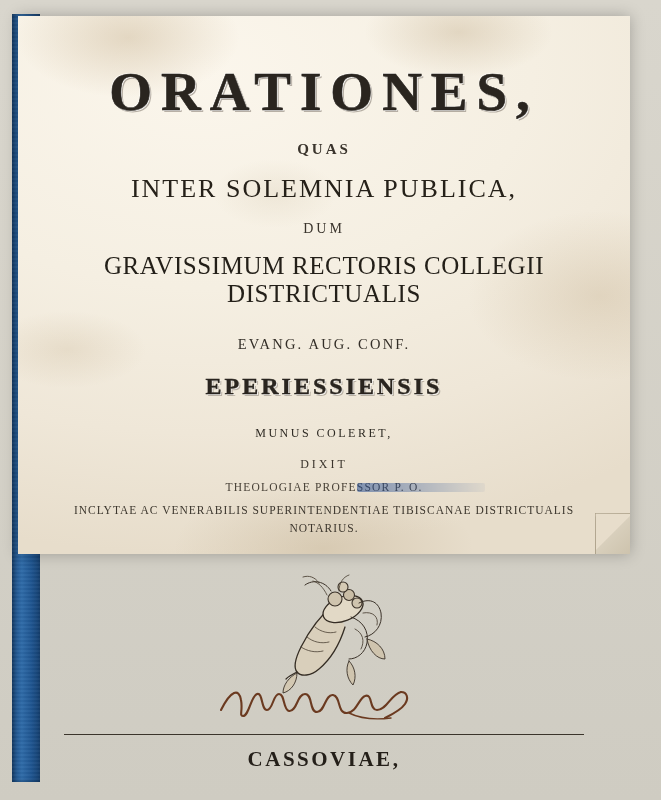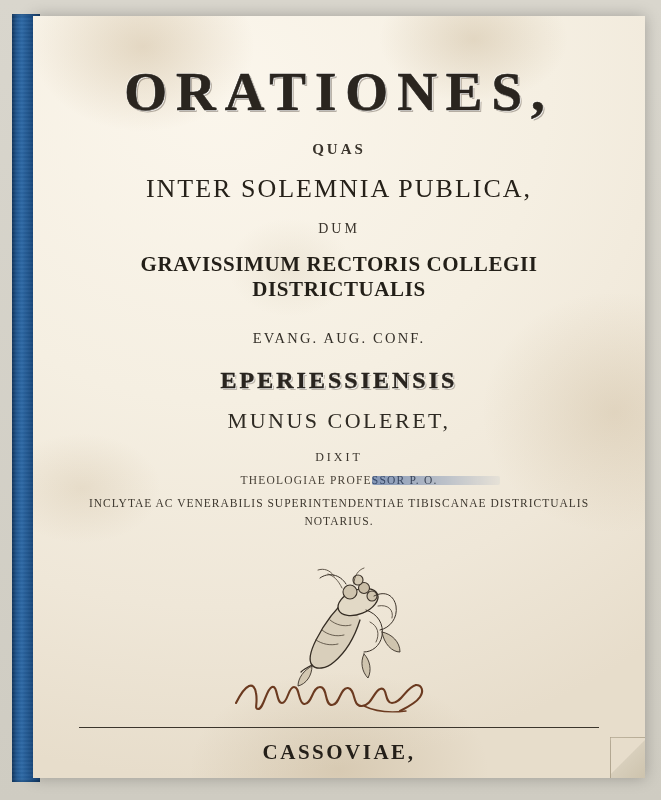--- a/index.html
+++ b/index.html
@@ -45,24 +45,24 @@
     position: absolute;
     inset: 0;
     background:
       repeating-linear-gradient(180deg, rgba(255,255,255,0.05) 0px, rgba(255,255,255,0.05) 2px, rgba(0,0,0,0.05) 2px, rgba(0,0,0,0.05) 4px);
     opacity: .6;
   }
 
   
   .page {
     position: absolute;
-    left: 33px;
+    left: 18px;
     top: 16px;
     width: 612px;
-    height: 762px;
+    height: 538px;
     background:
       radial-gradient(120% 90% at 30% 10%, #fbf6ec 0%, #f5efe2 45%, #efe7d8 75%, #e7ddcb 100%);
     box-shadow: 0 0 14px rgba(0,0,0,0.25);
   }
   
   .page::before {
     content: "";
     position: absolute;
     inset: 0;
     background:
@@ -127,22 +127,22 @@
   }
 
   .t-dum {
     font-size: 14px;
     letter-spacing: 3px;
     margin-top: 17px;
     color: #3a342c;
   }
 
   .t-gravissimum {
-    font-size: 21px;
-    font-weight: 700;
+    font-size: 25px;
+    font-weight: 400;
     letter-spacing: 0.6px;
     margin-top: 15px;
     color: #231f18;
   }
 
   .t-evang {
     font-size: 14.5px;
     letter-spacing: 2.2px;
     margin-top: 28px;
     color: #332e27;
@@ -154,23 +154,23 @@
     letter-spacing: 3px;
     margin-top: 20px;
     color: #2a251f;
     text-shadow:
       1px 1px 0 rgba(255,255,255,0.8),
       2px 2px 0 rgba(60,50,40,0.30);
     -webkit-text-stroke: 0.4px #26221c;
   }
 
   .t-munus {
-    font-size: 22px;
+    font-size: 12px;
     letter-spacing: 2.5px;
-    margin-top: 14px;
+    margin-top: 26px;
     color: #2e2a23;
   }
 
   .t-dixit {
     font-size: 12px;
     letter-spacing: 3px;
     margin-top: 16px;
     color: #3a342c;
   }
 

